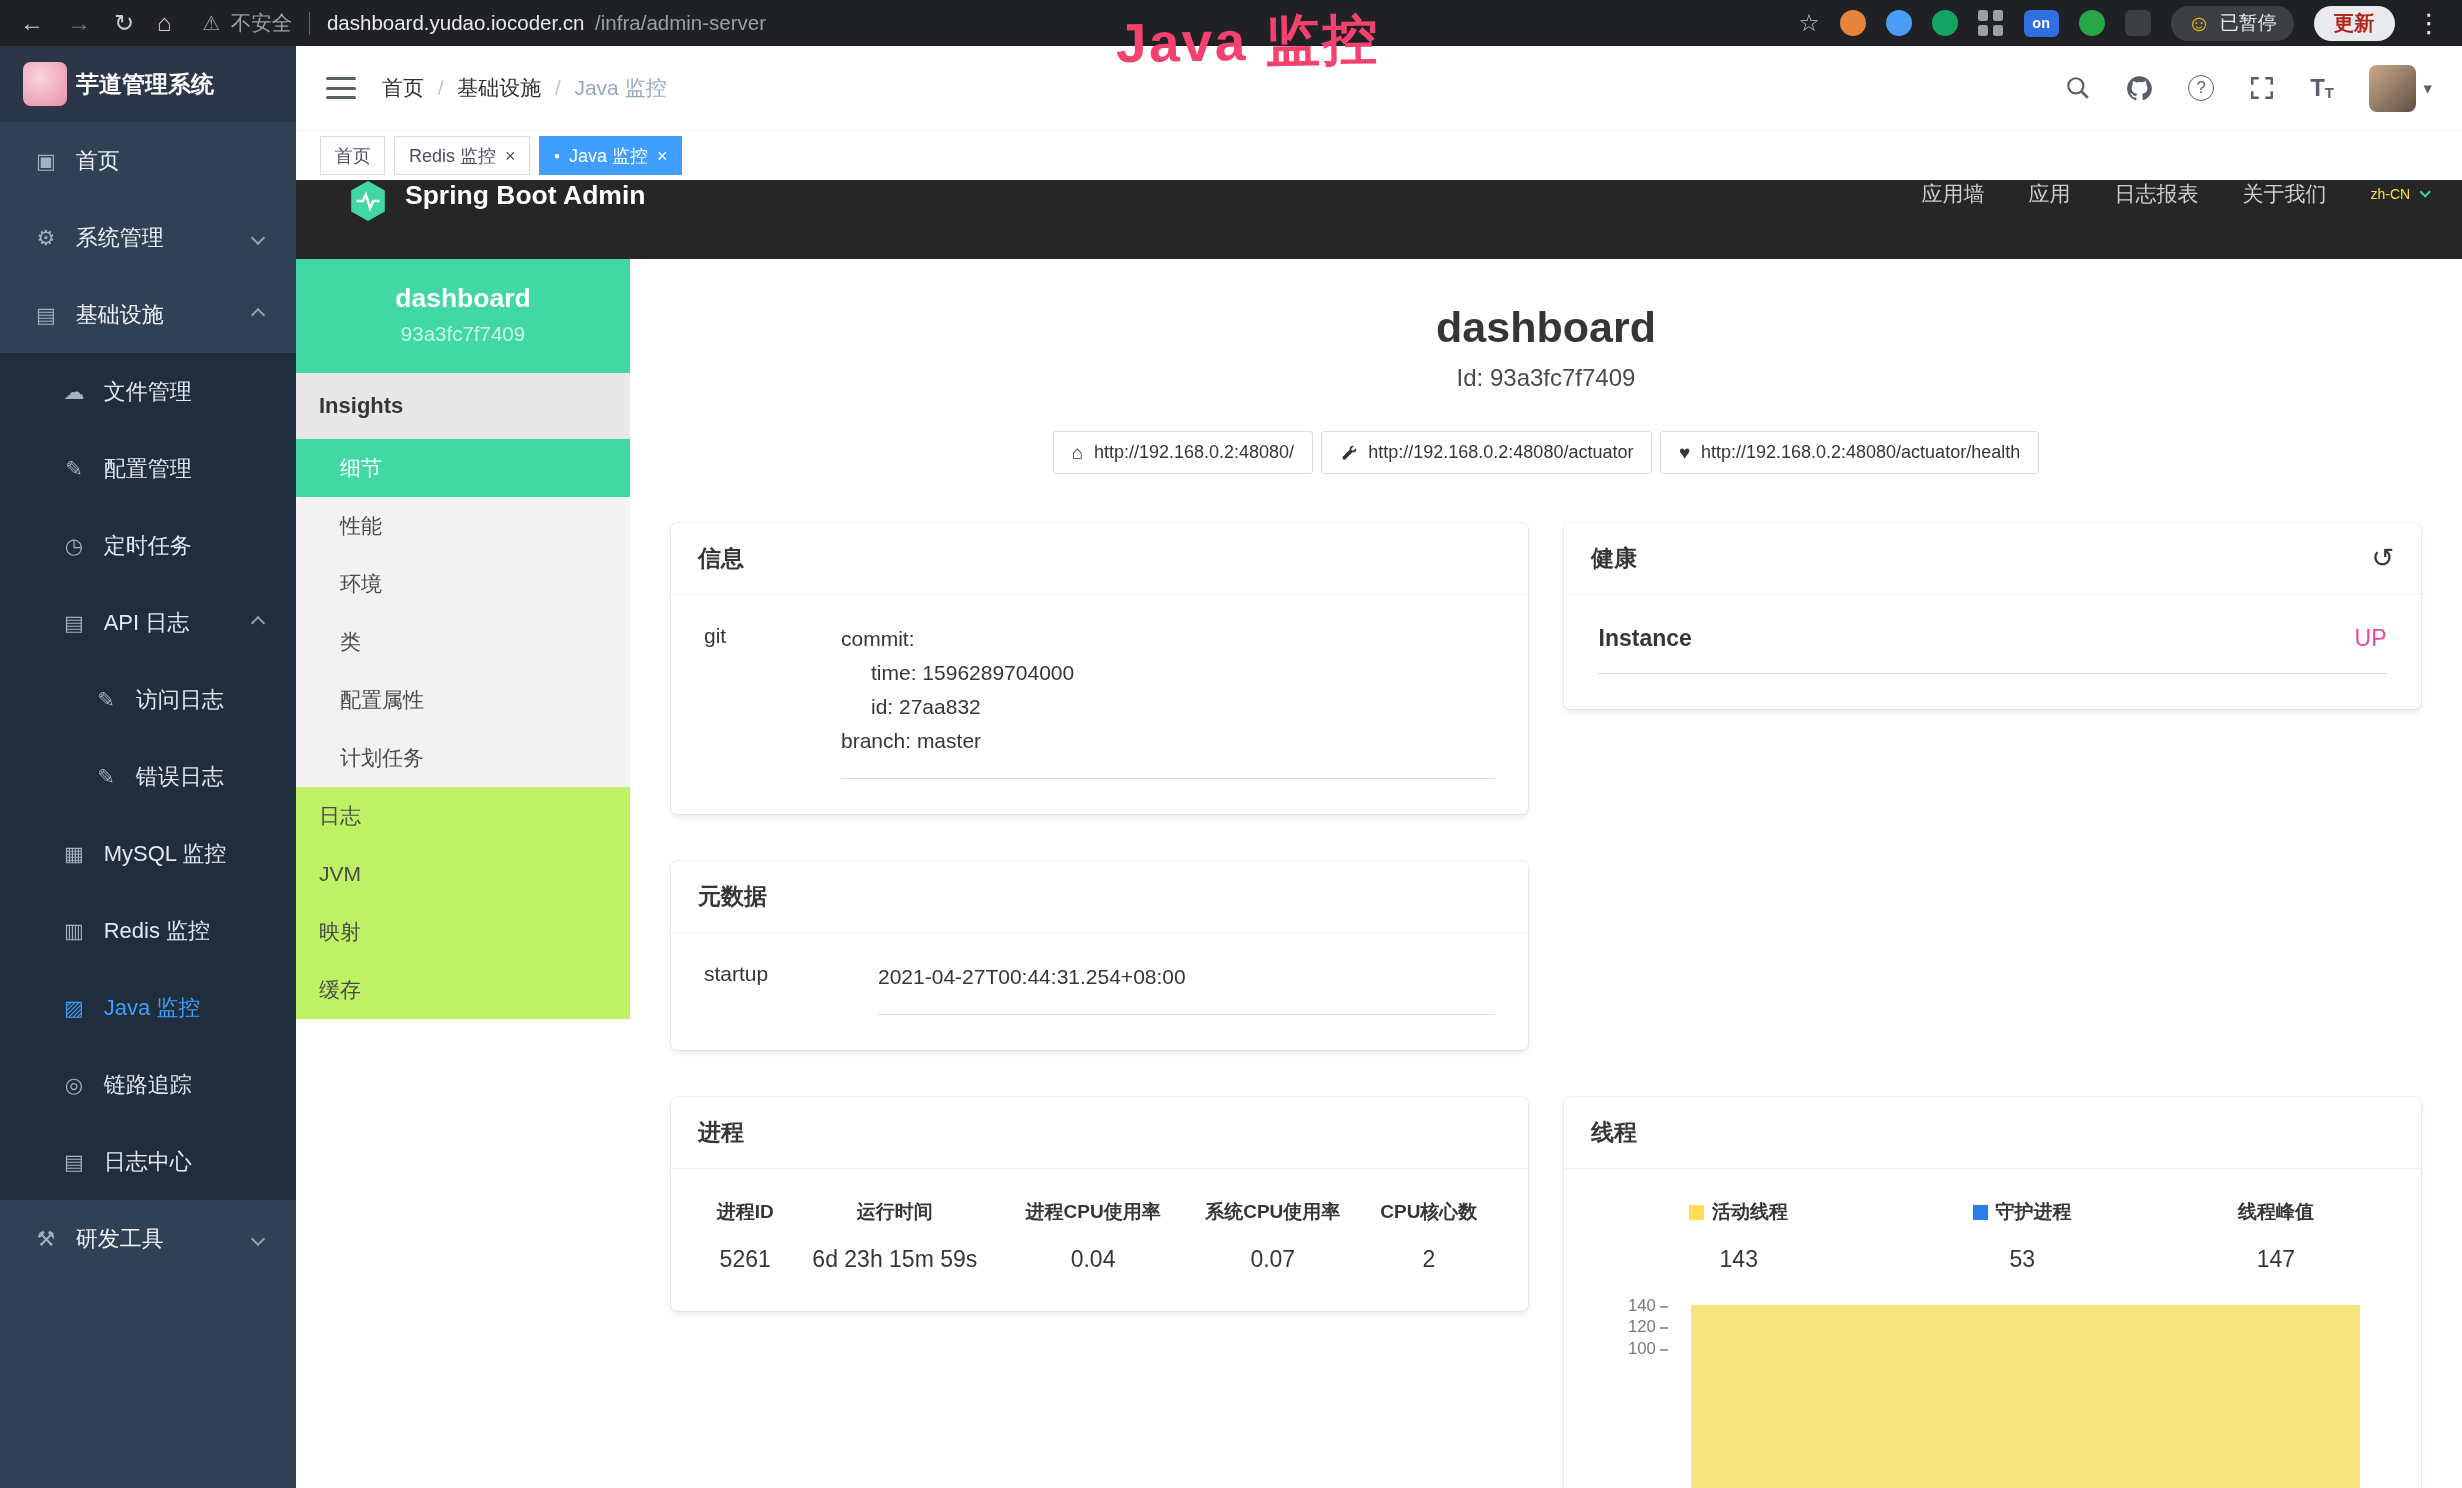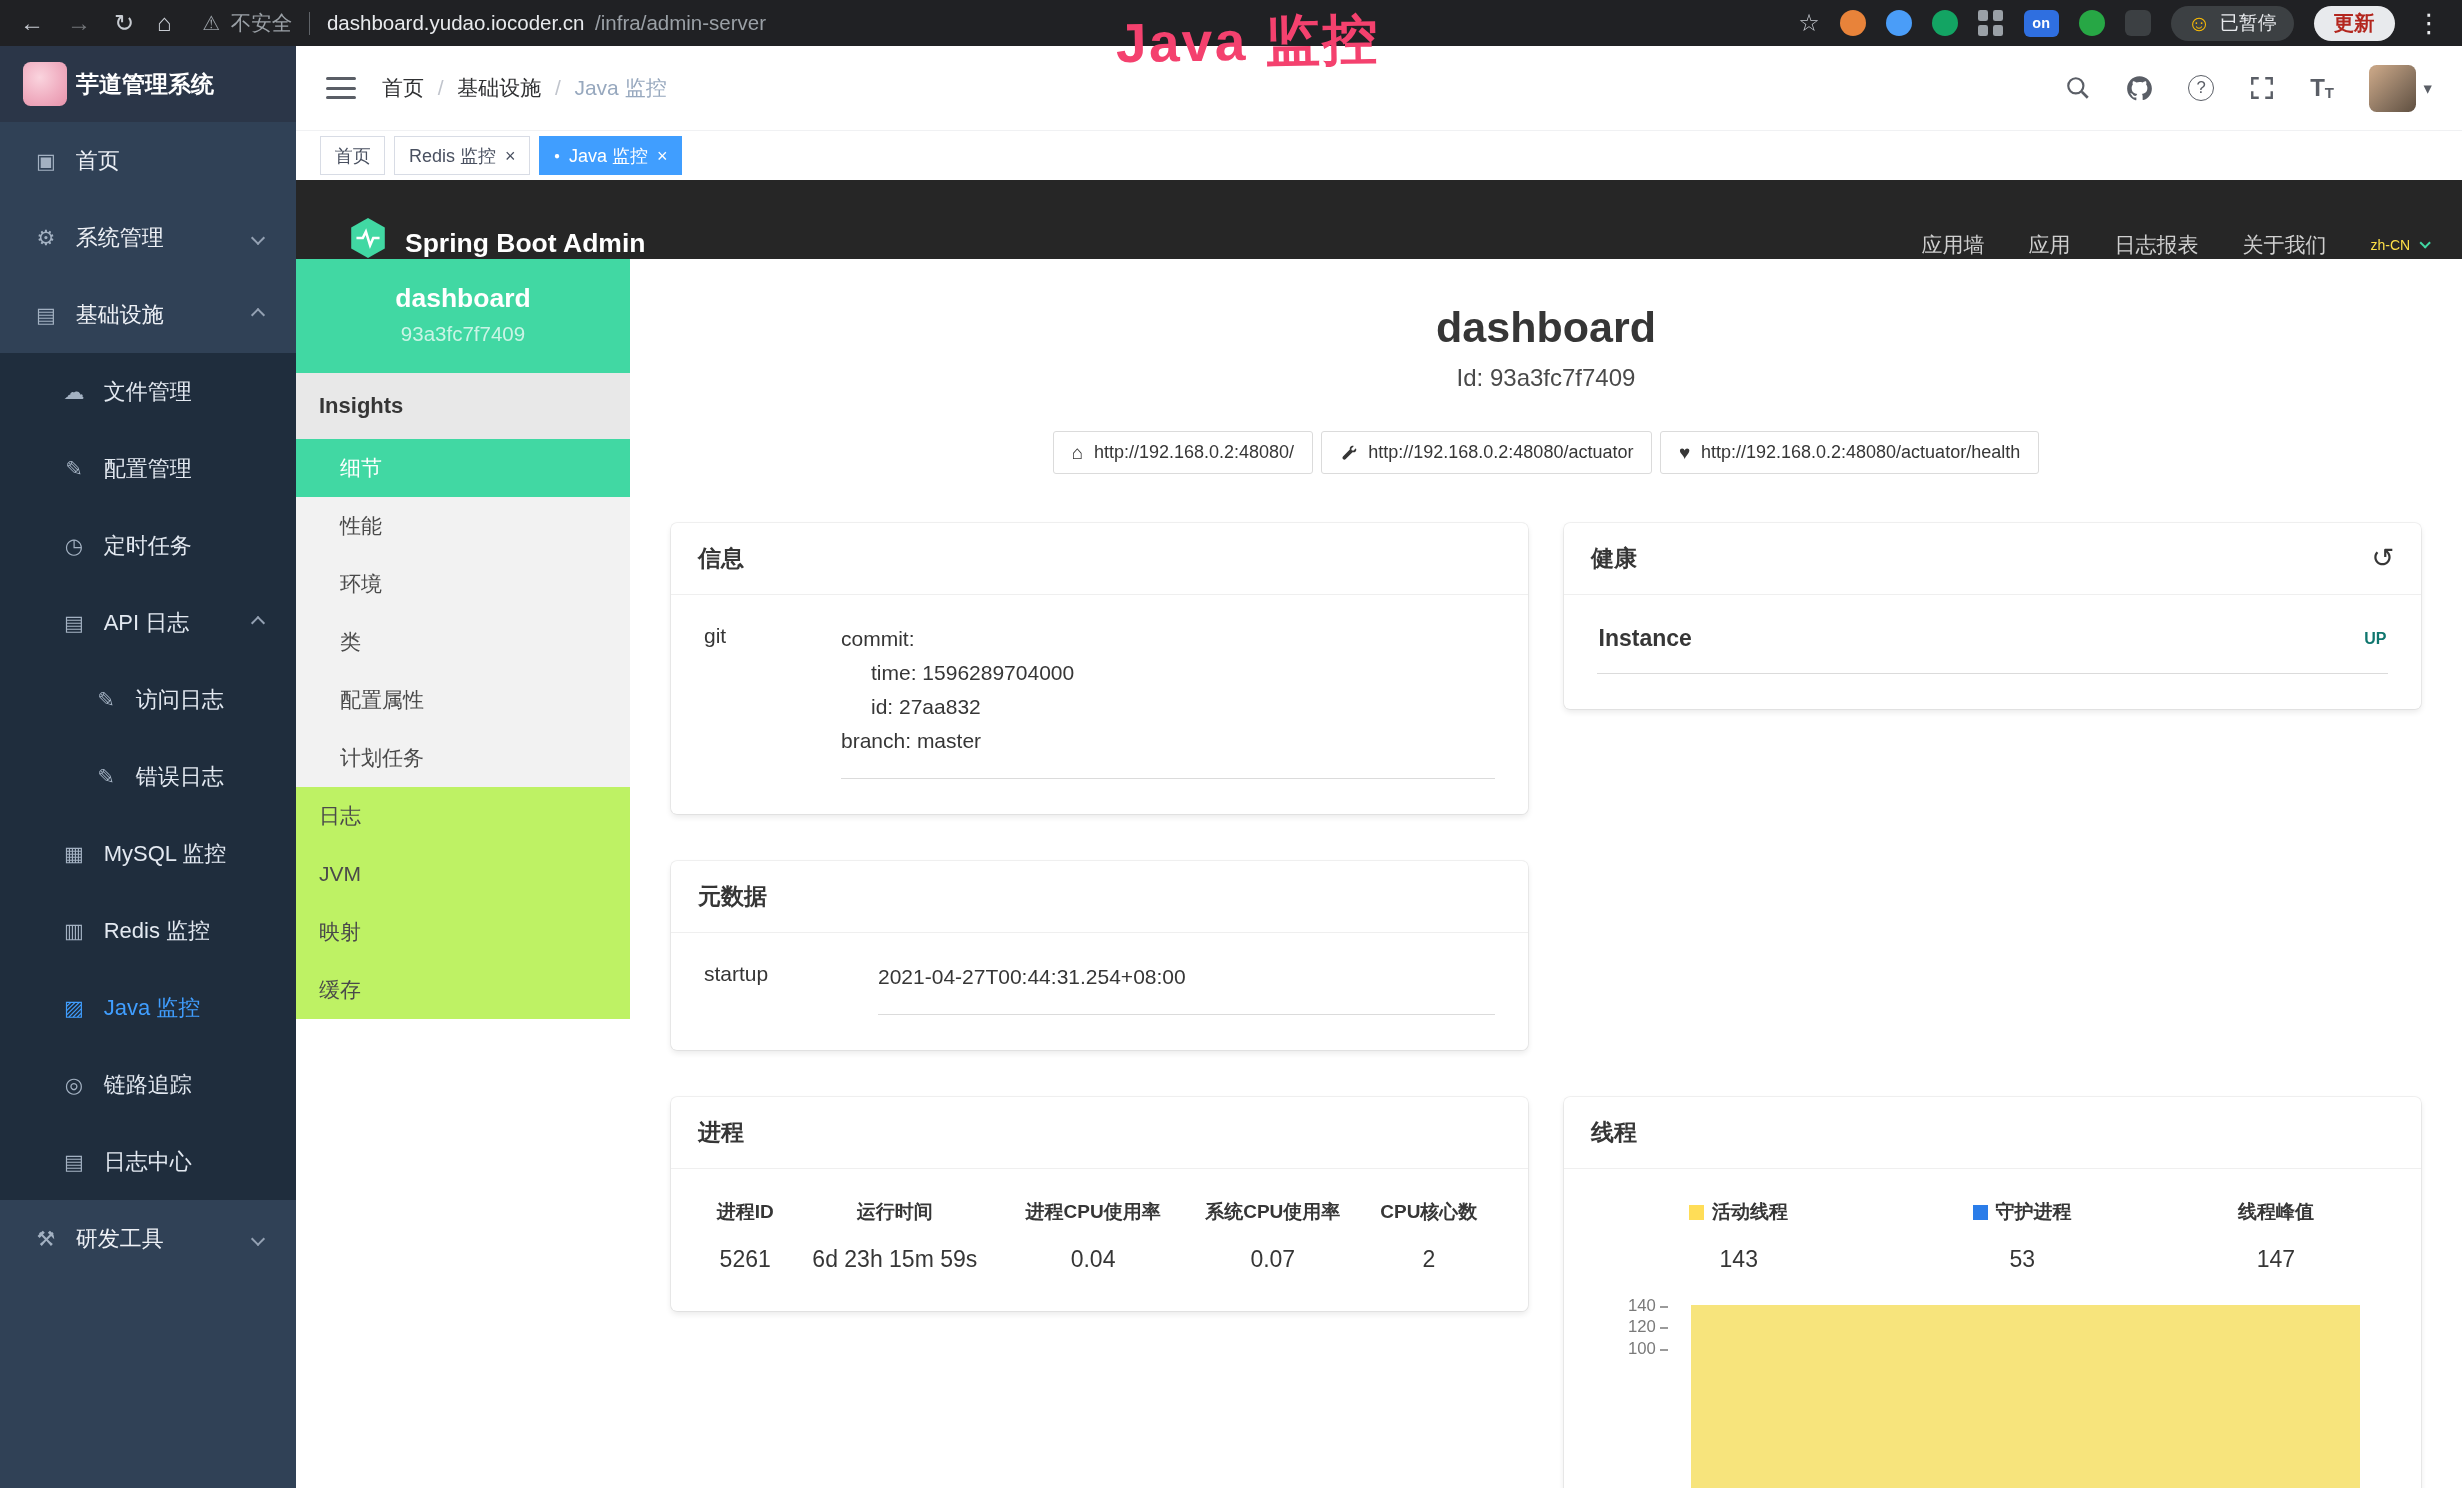--- a/index.html
+++ b/index.html
@@ -72,21 +72,21 @@
 
 
 .tags{height:49px;display:flex;align-items:center;gap:9px;padding:0 24px;background:#fff;flex-shrink:0}
 .tag{height:39px;display:inline-flex;align-items:center;gap:9px;padding:0 13.7px;border:0.8px solid #d8dce5;background:#fff;font-size:18px;color:#495060;cursor:pointer;white-space:nowrap}
 .tag .x{font-size:18px;line-height:1}
 .tag.active{background:#409eff;border-color:#409eff;color:#fff}
 .tag .dot{font-size:10px;line-height:1}
 
 
 .sba{flex:1;display:flex;flex-direction:column;min-height:0}
-.sba-head{height:79px;background:#262626;display:flex;align-items:flex-end;padding:0 33px 0 53px;flex-shrink:0}
+.sba-head{height:79px;background:#262626;display:flex;align-items:flex-start;padding:0 33px 0 53px;flex-shrink:0}
 .brand{margin-left:18px;font-size:26.5px;font-weight:700;color:#fff;white-space:nowrap}
 .sba-nav{margin-left:auto;display:flex;align-items:center;gap:44px}
 .navitem{font-size:21px;color:#cfcfcf;cursor:pointer;white-space:nowrap}
 .locale{display:flex;align-items:center;gap:10.6px;cursor:pointer}
 .ltxt{font-size:14px;color:#fde047}
 .chev2{width:8.3px;height:8.3px;border-right:2.3px solid #41d8a3;border-bottom:2.3px solid #41d8a3;transform:rotate(45deg);margin-top:-4.6px}
 
 .sba-body{flex:1;display:flex;min-height:0}
 .sba-side{width:334px;flex-shrink:0;background:#fff;overflow:hidden}
 .inst{background:#41d8a3;text-align:center;padding:24px 9px 27px}
@@ -110,21 +110,21 @@
 .card-h{display:flex;align-items:center;justify-content:space-between;padding:20px 27px;font-size:23px;font-weight:700;color:#363636;border-bottom:1.5px solid #efefef}
 .hist{font-size:27px;color:#363636;font-weight:400;cursor:pointer;line-height:1}
 .card-b{padding:27px 33px 35px}
 .kv{display:flex;align-items:flex-start}
 .k{width:137px;flex-shrink:0;font-size:21px;color:#363636;padding-top:1.5px}
 .k.wide{width:174px}
 .v{flex:1;font-size:21px;color:#363636;line-height:1.62;border-bottom:1.5px solid #dbdbdb;padding-bottom:20px}
 .v .ind{padding-left:30px}
 .hrow{display:flex;align-items:center;justify-content:space-between;border-bottom:1.5px solid #dbdbdb;padding:3px 1.5px 21px}
 .hlabel{font-size:23px;font-weight:700;color:#363636}
-.hup{font-size:16px;font-weight:700;color:#0f766e}
+.hup{font-size:23px;font-weight:400;color:#ec4899}
 table.stats{width:100%;border-collapse:collapse;text-align:center}
 .stats th{font-size:19px;font-weight:700;color:#363636;padding:3px 4.6px;white-space:nowrap}
 .stats td{font-size:23px;color:#363636;padding:18px 4.6px 3px;white-space:nowrap}
 .sq{display:inline-block;width:15px;height:15px;margin-right:7.6px;vertical-align:-1.5px}
 .sq.yellow{background:#ffdd57}
 .sq.blue{background:#2b7de9}
 .chart{position:relative;height:228px;margin:13.7px 4.6px 0 21px}
 .yl{position:absolute;left:0;width:50px;text-align:right;font-size:16.7px;color:#7a7a7a}
 .yl::after{content:"";display:inline-block;width:7.6px;height:1.5px;background:#9a9a9a;margin-left:4.6px;vertical-align:3px}
 .yl0{top:6px}.yl1{top:27px}.yl2{top:49px}

